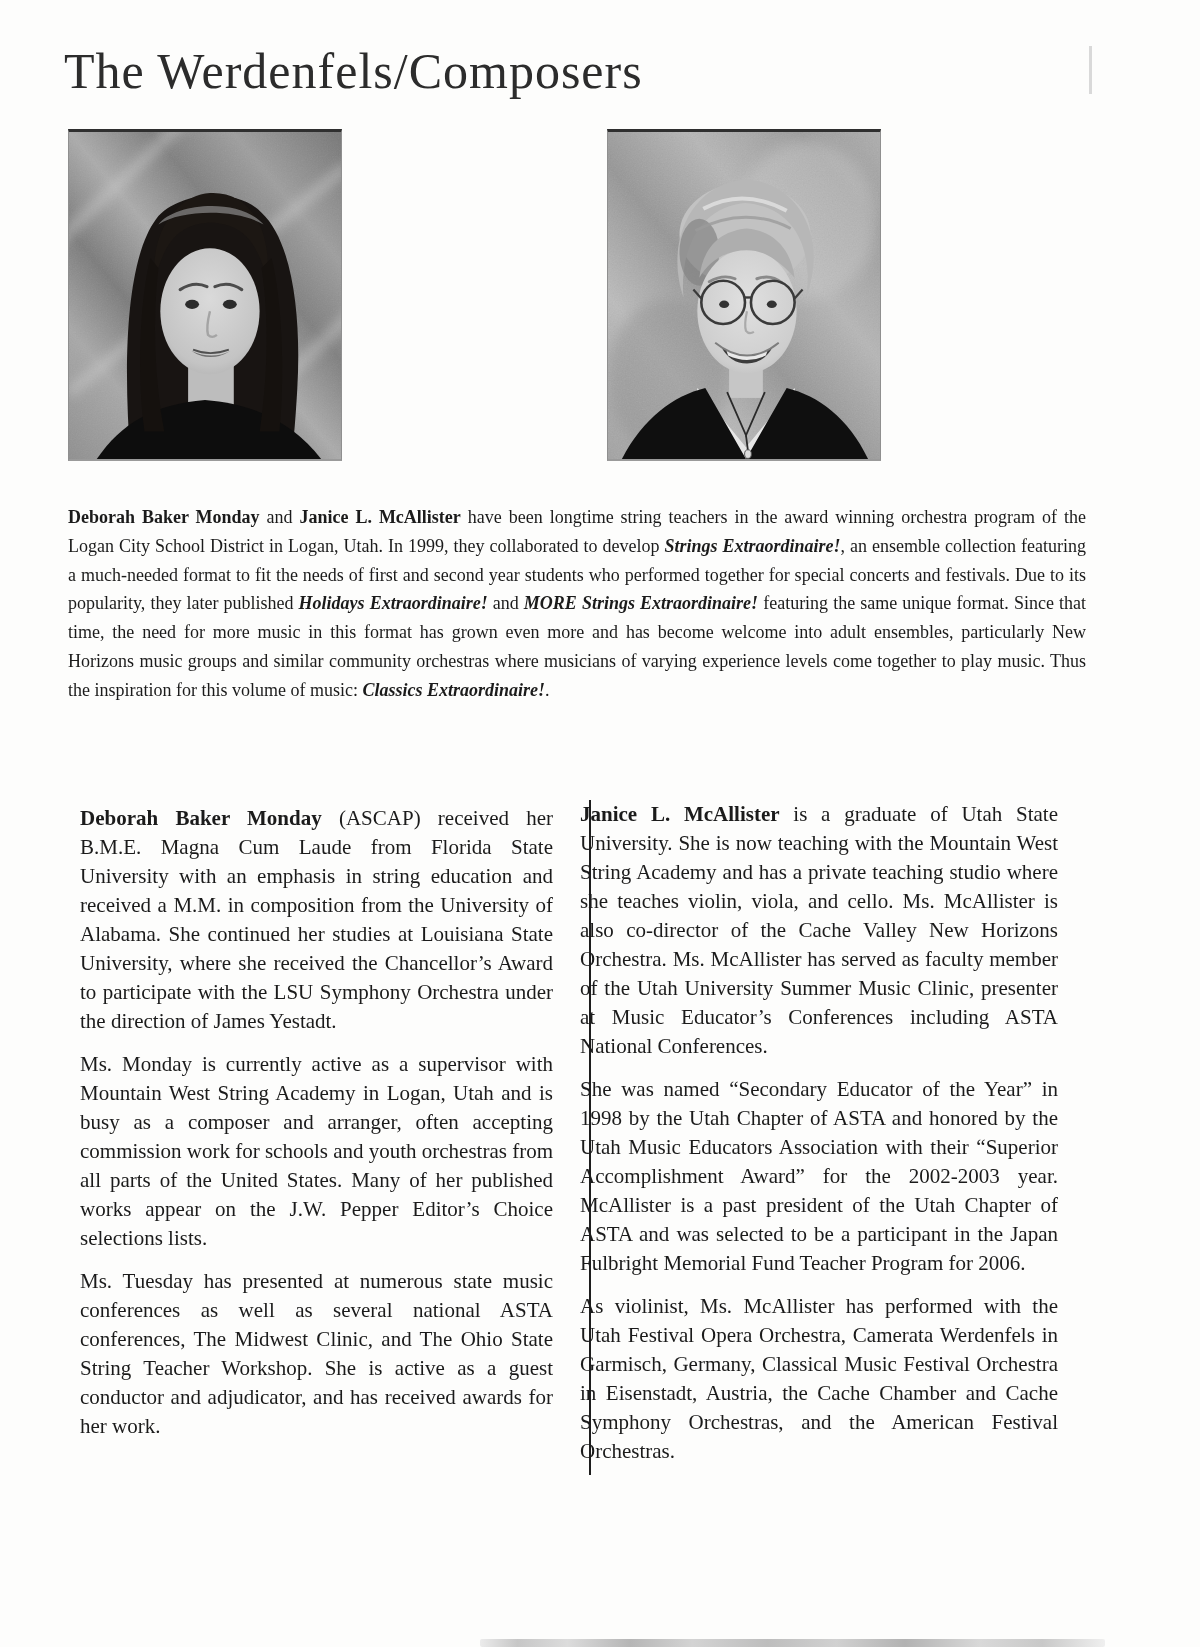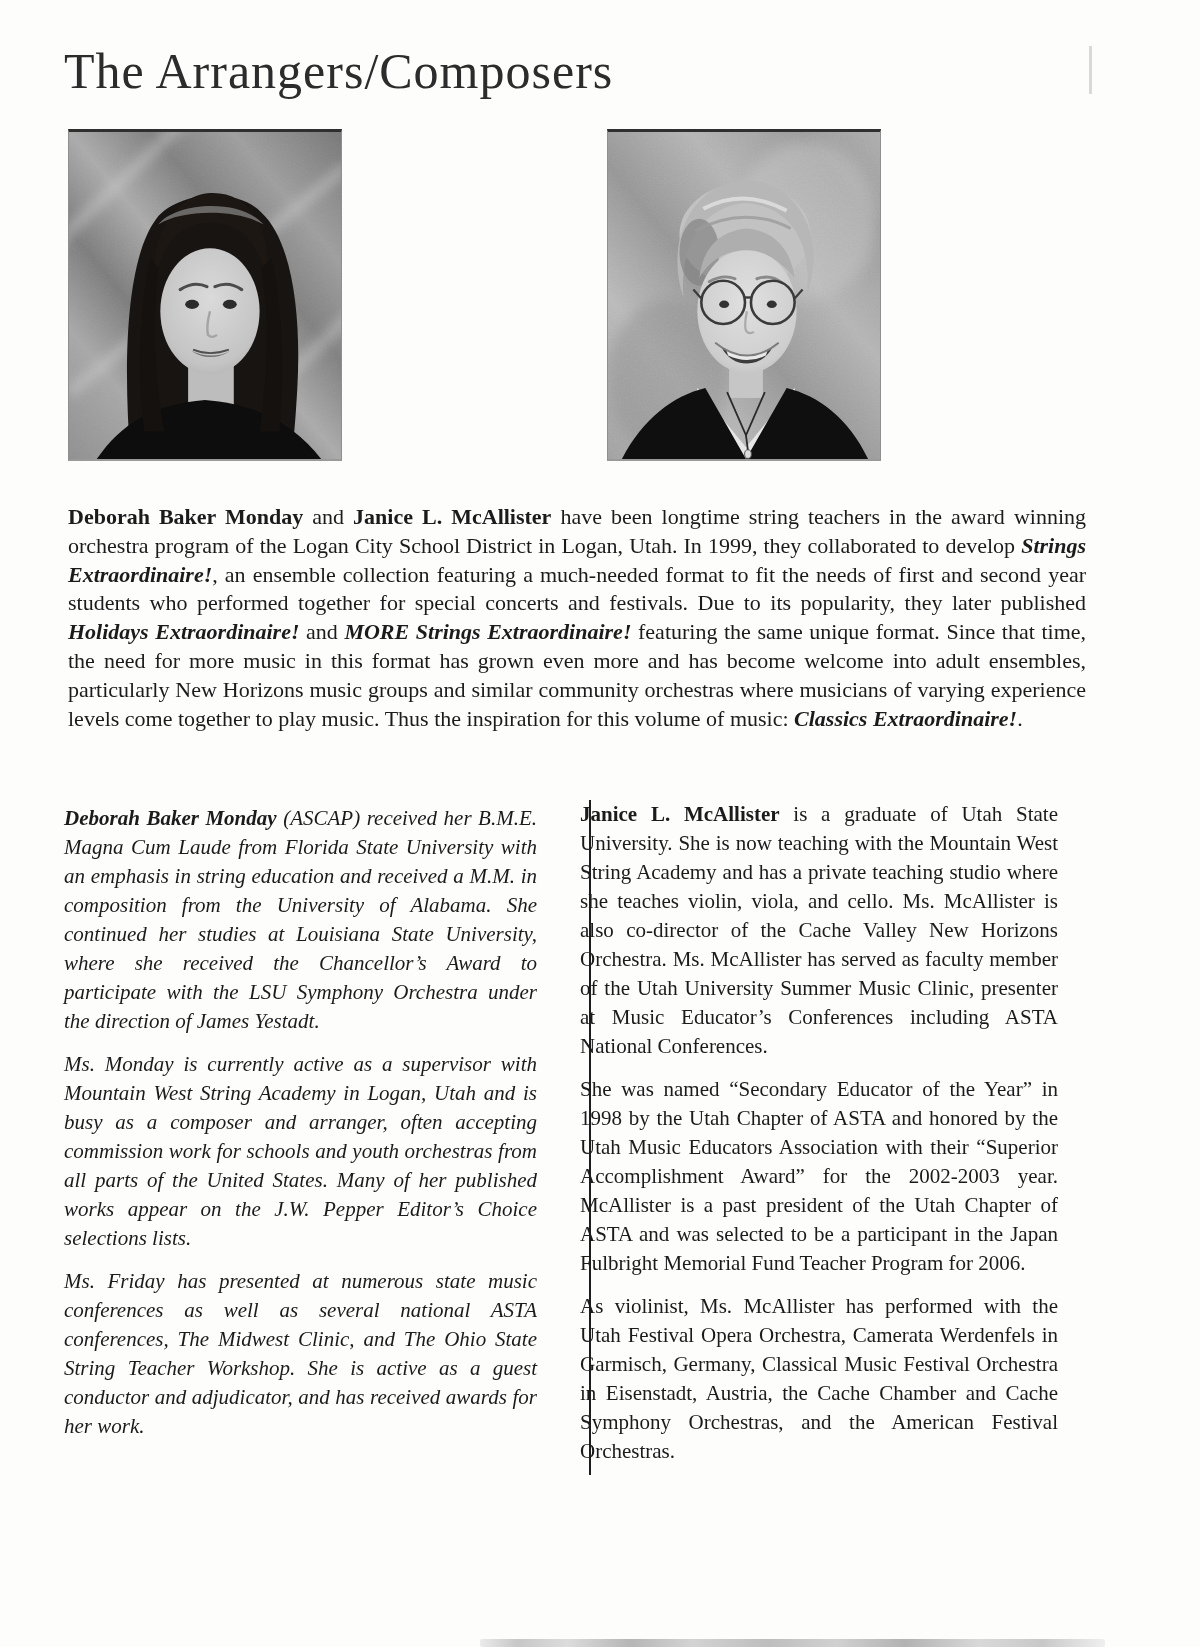--- a/index.html
+++ b/index.html
@@ -35,32 +35,32 @@
     background: #9a9a9a;
   }
   .photo svg { display: block; width: 100%; height: 100%; }
   .photo-left { left: 68px; }
   .photo-right { left: 607px; }
   .intro {
     position: absolute;
     left: 68px;
     top: 503px;
     width: 1018px;
-    font-size: 22px;
+    font-size: 18px;
     line-height: 28.8px;
     text-align: justify;
   }
   .col {
     position: absolute;
     font-size: 21px;
     line-height: 29px;
     text-align: justify;
   }
   .col p { margin: 0 0 14px 0; }
-  .col-left  { left: 64px;  top: 804px; width: 473px; font-style: italic; }
+  .col-left  { left: 80px;  top: 804px; width: 473px; }
   .col-right { left: 580px; top: 800px; width: 478px; }
   .divider {
     position: absolute;
     left: 589px;
     top: 800px;
     width: 2px;
     height: 675px;
     background: #1d1d1d;
   }
   .seg-b  { font-weight: bold; }
@@ -84,21 +84,21 @@
     width: 3px;
     height: 48px;
     background: #d9d9d9;
   }
 </style>
 </head>
 <body>
 
 <div class="page">
 
-  <div class="page-title">The Arrangers/Composers</div>
+  <div class="page-title">The Werdenfels/Composers</div>
 
   <div class="photo photo-left">
     <svg viewBox="0 0 274 332" preserveAspectRatio="none">
       <defs>
         <linearGradient id="bgL" x1="0" y1="1" x2="1" y2="0">
           <stop offset="0" stop-color="#8f8f8f"></stop>
           <stop offset="0.2" stop-color="#a8a8a8"></stop>
           <stop offset="0.35" stop-color="#7b7b7b"></stop>
           <stop offset="0.5" stop-color="#ababab"></stop>
           <stop offset="0.65" stop-color="#7f7f7f"></stop>
@@ -198,21 +198,21 @@
       <line x1="139" y1="308" x2="141" y2="324" stroke="#2a2a2a" stroke-width="1.8"></line>
       <ellipse cx="141" cy="327" rx="3.4" ry="4.4" fill="#dddddd" stroke="#555555" stroke-width="1"></ellipse>
     </svg>
   </div>
 
   <div class="intro"><span class="seg-b">Deborah Baker Monday</span><span> and </span><span class="seg-b">Janice L. McAllister</span><span> have been longtime string teachers in the award winning orchestra program of the Logan City School District in Logan, Utah. In 1999, they collaborated to develop </span><span class="seg-bi">Strings Extraordinaire!</span><span>, an ensemble collection featuring a much-needed format to fit the needs of first and second year students who performed together for special concerts and festivals. Due to its popularity, they later published </span><span class="seg-bi">Holidays Extraordinaire!</span><span> and </span><span class="seg-bi">MORE Strings Extraordinaire!</span><span> featuring the same unique format. Since that time, the need for more music in this format has grown even more and has become welcome into adult ensembles, particularly New Horizons music groups and similar community orchestras where musicians of varying experience levels come together to play music. Thus the inspiration for this volume of music: </span><span class="seg-bi">Classics Extraordinaire!</span><span>.</span></div>
 
   <div class="col col-left">
     <p><span class="seg-b">Deborah Baker Monday</span><span> (ASCAP) received her B.M.E. Magna Cum Laude from Florida State University with an emphasis in string education and received a M.M. in composition from the University of Alabama. She continued her studies at Louisiana State University, where she received the Chancellor’s Award to participate with the LSU Symphony Orchestra under the direction of James Yestadt.</span></p>
     <p><span>Ms. Monday is currently active as a supervisor with Mountain West String Academy in Logan, Utah and is busy as a composer and arranger, often accepting commission work for schools and youth orchestras from all parts of the United States. Many of her published works appear on the J.W. Pepper Editor’s Choice selections lists.</span></p>
-    <p><span>Ms. Friday has presented at numerous state music conferences as well as several national ASTA conferences, The Midwest Clinic, and The Ohio State String Teacher Workshop. She is active as a guest conductor and adjudicator, and has received awards for her work.</span></p>
+    <p><span>Ms. Tuesday has presented at numerous state music conferences as well as several national ASTA conferences, The Midwest Clinic, and The Ohio State String Teacher Workshop. She is active as a guest conductor and adjudicator, and has received awards for her work.</span></p>
   </div>
 
   <div class="divider"></div>
 
   <div class="col col-right">
     <p><span class="seg-b">Janice L. McAllister</span><span> is a graduate of Utah State University. She is now teaching with the Mountain West String Academy and has a private teaching studio where she teaches violin, viola, and cello. Ms. McAllister is also co-director of the Cache Valley New Horizons Orchestra. Ms. McAllister has served as faculty member of the Utah University Summer Music Clinic, presenter at Music Educator’s Conferences including ASTA National Conferences.</span></p>
     <p><span>She was named “Secondary Educator of the Year” in 1998 by the Utah Chapter of ASTA and honored by the Utah Music Educators Association with their “Superior Accomplishment Award” for the 2002-2003 year. McAllister is a past president of the Utah Chapter of ASTA and was selected to be a participant in the Japan Fulbright Memorial Fund Teacher Program for 2006.</span></p>
     <p><span>As violinist, Ms. McAllister has performed with the Utah Festival Opera Orchestra, Camerata Werdenfels in Garmisch, Germany, Classical Music Festival Orchestra in Eisenstadt, Austria, the Cache Chamber and Cache Symphony Orchestras, and the American Festival Orchestras.</span></p>
   </div>
 

